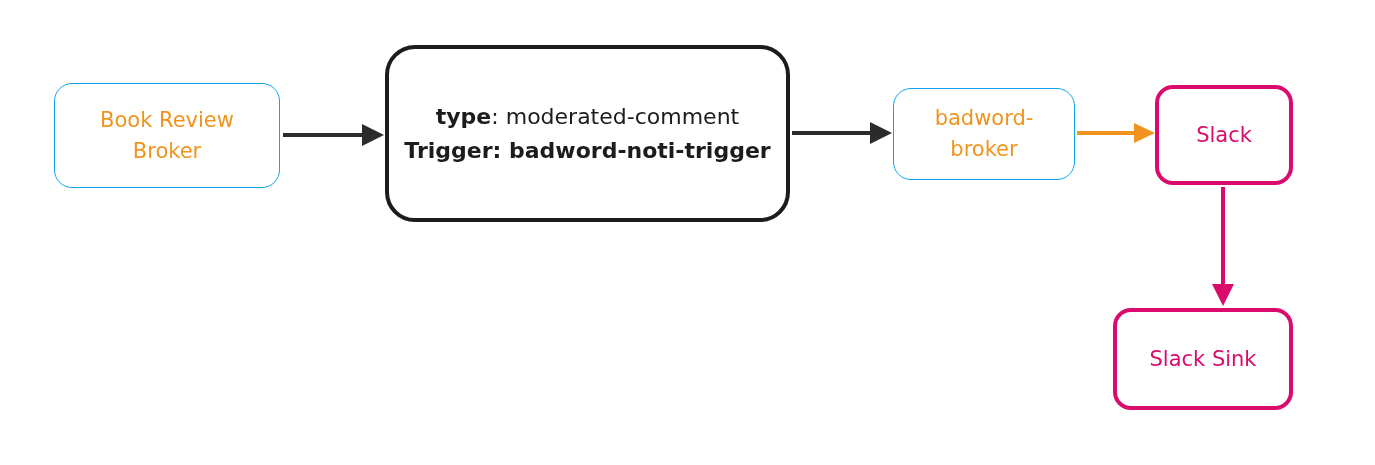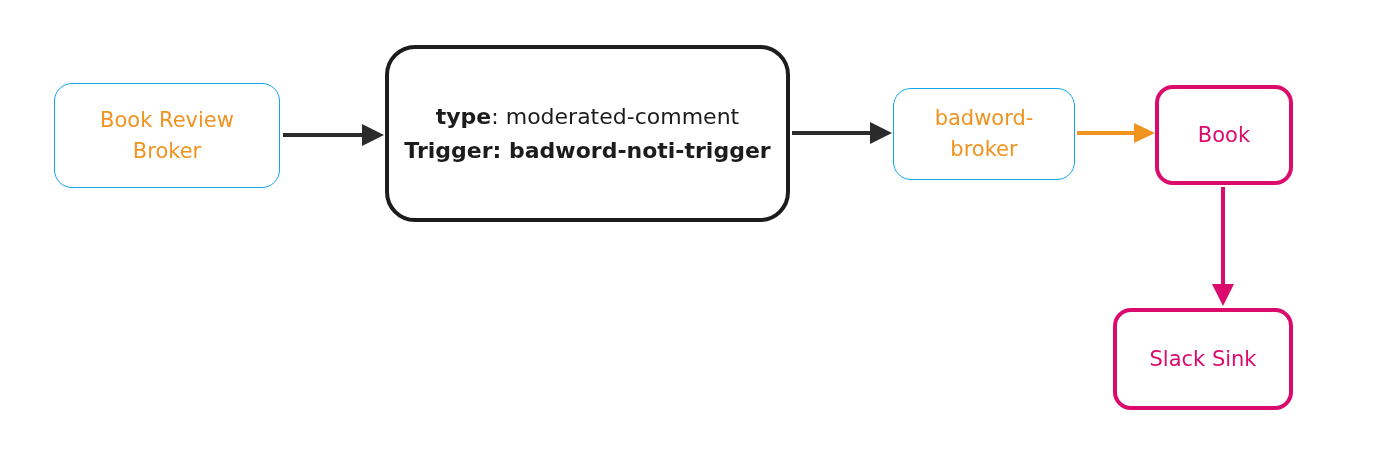--- a/index.html
+++ b/index.html
@@ -101,20 +101,20 @@
       <span class="bold">Trigger: badword-noti-trigger</span>
     </div>
   </div>
 
   <div class="node node-orange" id="node-badword-broker">
     <div>badword-</div>
     <div>broker</div>
   </div>
 
   <div class="node node-pink" id="node-pipe">
-    <div>Book</div>
+    <div>Slack</div>
   </div>
 
   <div class="node node-pink" id="node-slack-sink">
     <div>Slack Sink</div>
   </div>
 
 </div>
 
 </body></html>

